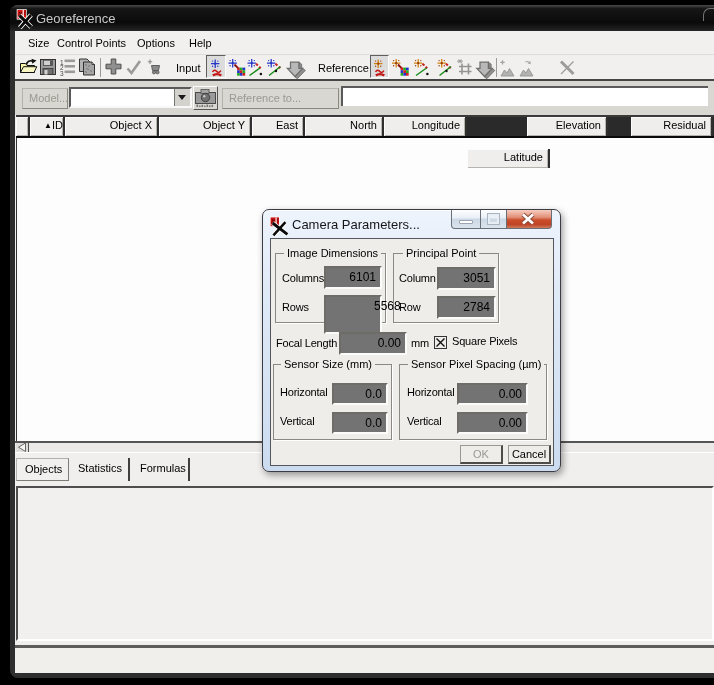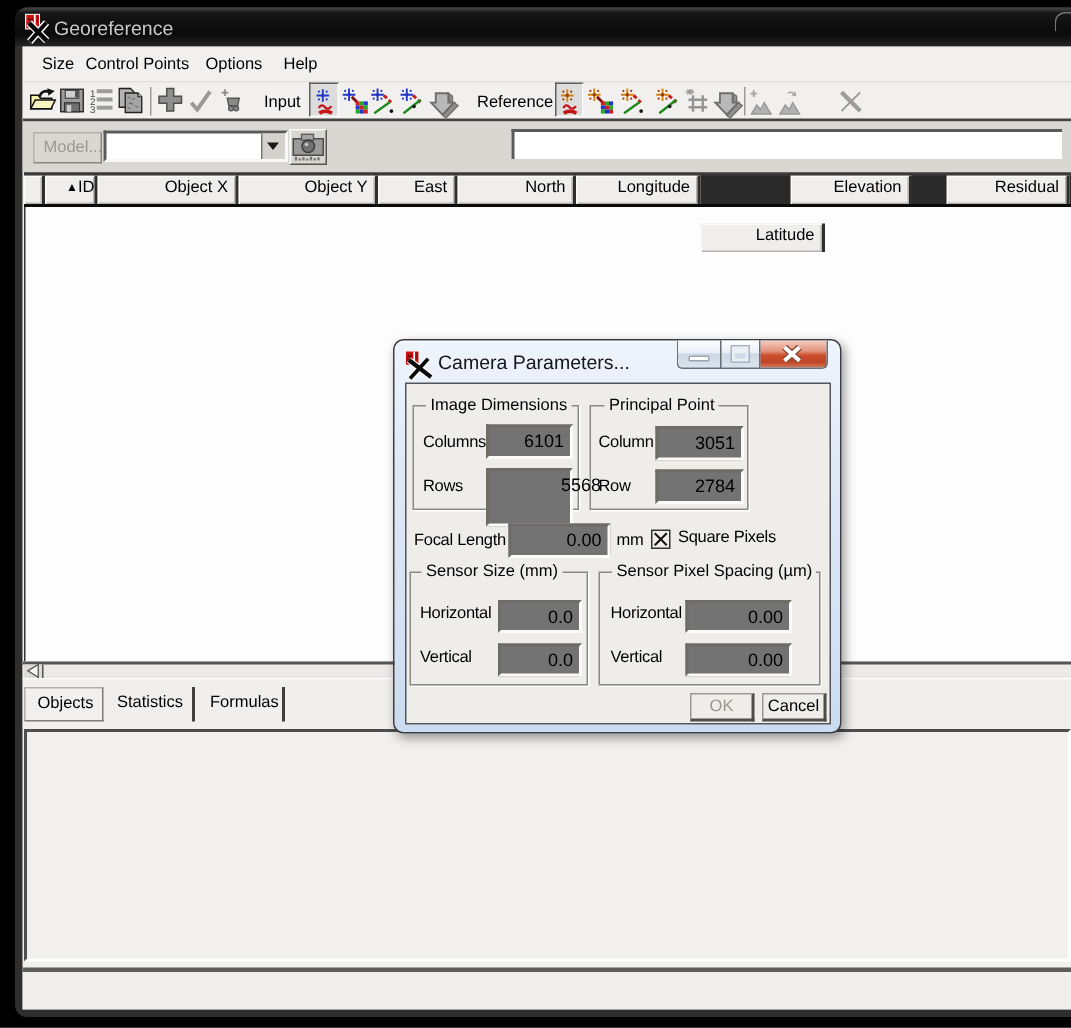--- a/index.html
+++ b/index.html
@@ -76,21 +76,21 @@
 .tab span { position:absolute; top:4px; }
 
 
 #panel { position:absolute; left:1px; top:455px; width:698px; height:155px; background:#f1f0ee;
   border-top:2px solid #4e4e4e; border-left:2px solid #4e4e4e;
   border-bottom:2px solid #fff; border-right:2px solid #fff; }
 #statusline { position:absolute; left:0px; top:614px; width:699px; height:3px; background:#5d5d5d; }
 #status { position:absolute; left:0px; top:617px; width:699px; height:25px; background:#f0efec; }
 
 
-#dlg { position:absolute; left:262px; top:226px; width:299px; height:263px;
+#dlg { position:absolute; left:262px; top:209px; width:299px; height:263px;
   border:1px solid #3c3c44; border-radius:7px;
   background:linear-gradient(#eef4fc 0%, #e0eaf7 30%, #cbdcf0 100%);
   box-shadow:2px 3px 7px rgba(0,0,0,0.38), inset 0 1px 0 rgba(255,255,255,0.85); }
 #dlg-icon { position:absolute; left:6px; top:6px; }
 #dlg-title { position:absolute; left:29px; top:7px; font-size:13px; color:#16161a; }
 #dlg-client { position:absolute; left:7px; top:28px; width:284px; height:228px;
   background:#efedea; border:1px solid #55555d; }
 .grp { position:absolute; border:1px solid #8b8983; box-shadow:1px 1px 0 #fff; }
 .grp-label { position:absolute; top:-7px; font-size:11px; color:#000; background:#efedea;
   padding:0 3px; white-space:nowrap; }
@@ -319,20 +319,21 @@
         <circle cx="11.5" cy="10.5" r="4.2" fill="#707070" stroke="#3a3a3a" stroke-width="0.9"></circle>
         <circle cx="10.3" cy="9.3" r="1.2" fill="#c8c8c8"></circle>
         <rect x="2.5" y="17.5" width="1.6" height="2.5" fill="#777"></rect>
             <rect x="5" y="18.5" width="1.6" height="1.5" fill="#777"></rect>
         <rect x="7.5" y="17.8" width="1.6" height="2.2" fill="#777"></rect>
             <rect x="10" y="18.6" width="1.6" height="1.4" fill="#777"></rect>
         <rect x="12.5" y="17.5" width="1.6" height="2.5" fill="#777"></rect>
             <rect x="15" y="18.4" width="1.6" height="1.6" fill="#777"></rect>
         <rect x="17.5" y="17.8" width="1.6" height="2.2" fill="#777"></rect>
       </svg></div>
+        <div class="dis-btn" style="left:207px; top:7px; width:117px;">Reference to...</div>
         <div id="reffield"></div>
       </div>
       <div id="gbody"></div>
       <div id="ghead">
         <div class="hc" style="left:0px; width:14px;"></div>
         <div class="hc" style="left:14px; width:35px; text-align:right; padding:2px 0 0 3px;"><span style="font-size:8px;vertical-align:1px;">▲</span>ID</div>
         <div class="hc" style="left:49px; width:94px;">Object X</div>
         <div class="hc" style="left:143px; width:93px;">Object Y</div>
         <div class="hc" style="left:236px; width:53px;">East</div>
         <div class="hc" style="left:289px; width:79px;">North</div>

